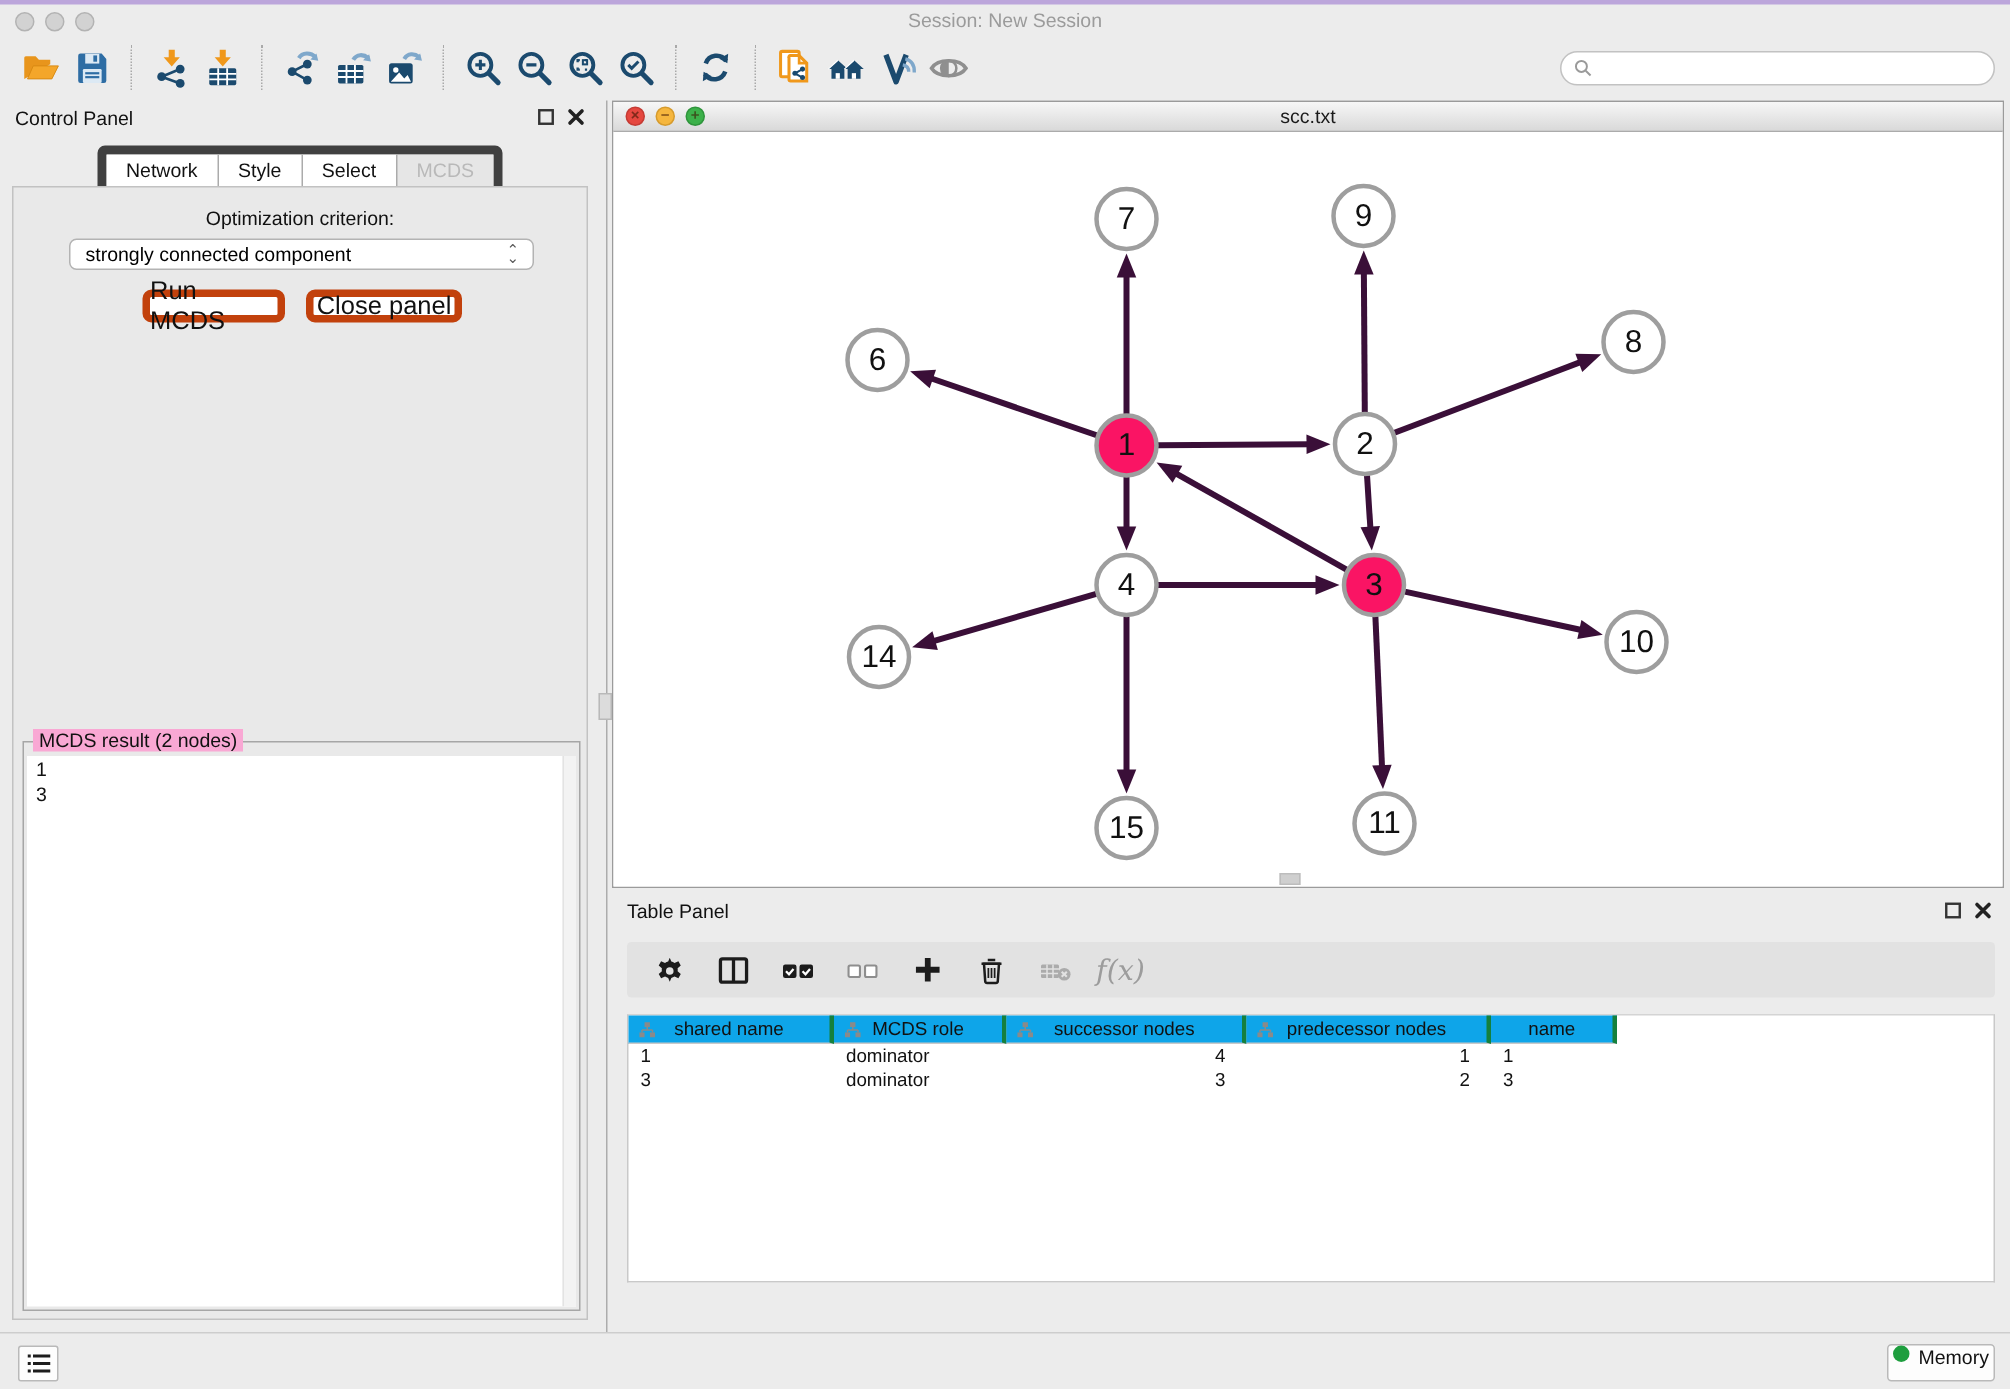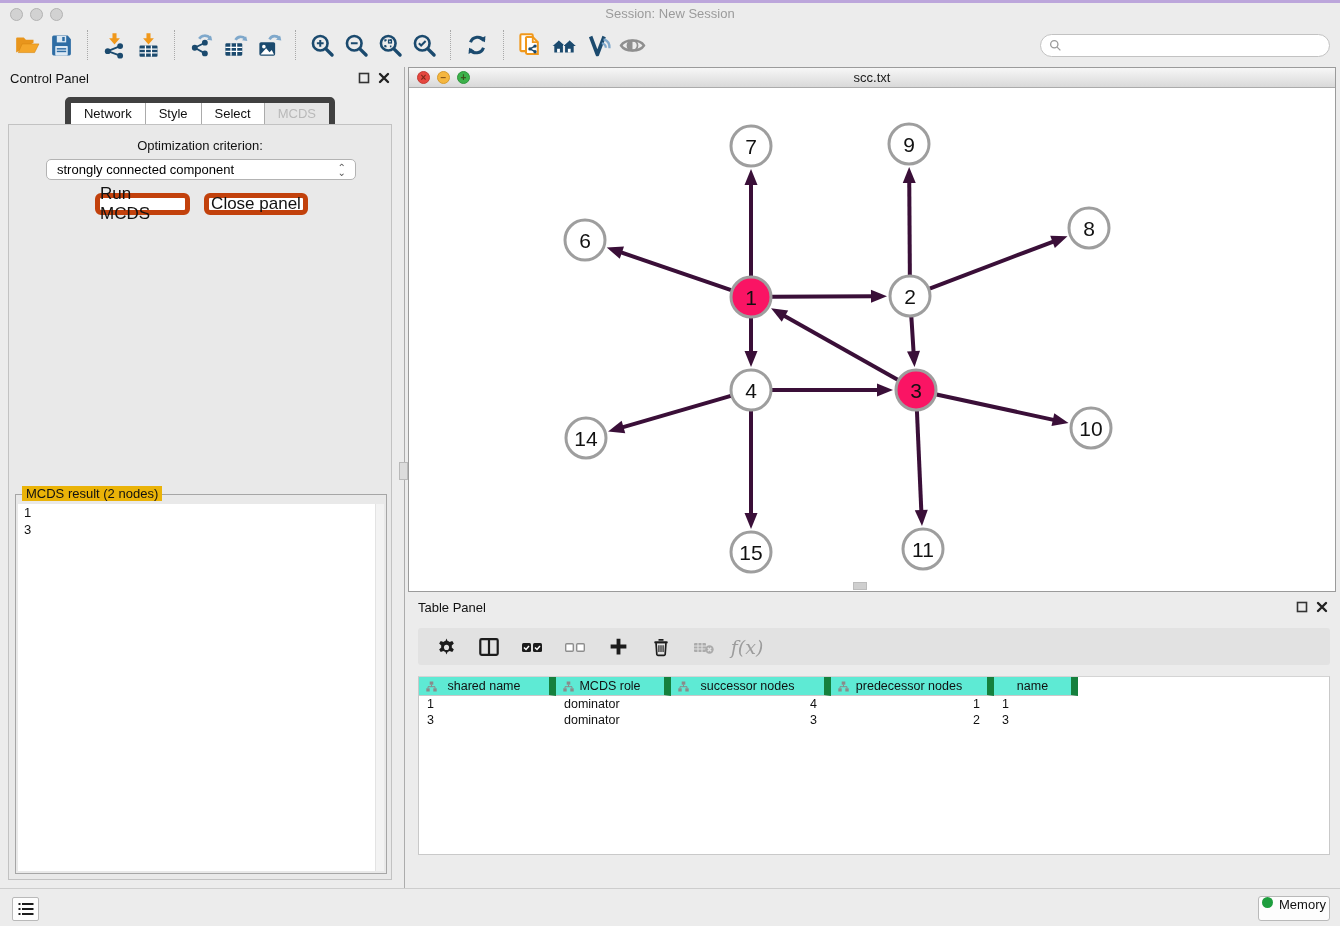--- a/index.html
+++ b/index.html
@@ -27,21 +27,21 @@
   .seg{padding:3px 13px;font-size:13px;color:#111;background:#fff;border-left:1px solid #ABABAB;cursor:default;white-space:nowrap;}
   .seg:first-child{border-left:none;}
   .seg.active{background:#E6E6E6;color:#B9B9B9;}
   .cp-pane{position:absolute;left:8px;top:124px;width:384px;height:756px;background:#E9E9E9;border:1px solid #C2C2C2;}
   .opt-label{position:absolute;left:0;width:100%;top:13px;text-align:center;font-size:13px;color:#111;}
   .dropdown{position:absolute;left:37px;top:34px;width:310px;height:21px;background:#fff;border:1px solid #B3B3B3;border-radius:5px;display:flex;align-items:center;padding:0 7px 0 10px;font-size:13px;}
   .dropdown .dd-val{flex:1;}
   .dd-stepper{font-size:10px;line-height:5px;color:#555;display:flex;flex-direction:column;align-items:center;padding-right:2px;}
   .btn{position:absolute;height:22px;background:#fff;border:5px solid #c2410c;border-radius:6px;font-size:17px;display:flex;align-items:center;justify-content:center;color:#111;}
   .result-group{position:absolute;left:6px;top:369px;width:372px;height:380px;border:1px solid #A6A6A6;}
-  .result-legend{position:absolute;top:-9px;left:6px;background:#eab308;padding:0 4px;font-size:13px;color:#111;}
+  .result-legend{position:absolute;top:-9px;left:6px;background:#f9a8d4;padding:0 4px;font-size:13px;color:#111;}
   .result-inner{position:absolute;inset:9px 2px 2px 2px;background:#fff;overflow:hidden;}
   .result-line{font-size:13px;color:#111;padding:0 6px;line-height:17px;}
   .result-scroll{position:absolute;top:0;right:0;width:9px;height:100%;background:#F3F3F3;border-left:1px solid #E3E3E3;}
   .v-split{position:absolute;left:404px;top:67px;width:1px;height:821px;background:#ACACAC;}
   .v-handle{position:absolute;left:399px;top:462px;width:9px;height:18px;background:#DCDCDC;border:1px solid #B9B9B9;}
 
   
   .net-win{position:absolute;left:408px;top:67px;width:928px;height:525px;border:1px solid #9B9B9B;background:#fff;}
   .net-titlebar{position:absolute;left:0;top:0;width:100%;height:20px;background:linear-gradient(#F7F7F7,#D9D9D9);border-bottom:1px solid #ABABAB;}
   .net-title{position:absolute;left:0;right:0;top:2px;text-align:center;font-size:13px;color:#1a1a1a;}
@@ -49,21 +49,21 @@
   .net-canvas{position:absolute;left:0;top:20px;width:926px;height:503px;background:#fff;}
   .net-grip{position:absolute;left:444px;bottom:1px;width:14px;height:8px;background:#CFCFCF;border:1px solid #BDBDBD;}
 
   
   .tp-header{position:absolute;left:418px;top:600px;font-size:13px;color:#111;}
   .tp-toolbar{position:absolute;left:418px;top:628px;width:912px;height:37px;background:#E2E2E2;border-radius:3px;display:flex;align-items:center;gap:19px;padding-left:16px;}
   .tp-toolbar .ticon{display:flex;align-items:center;justify-content:center;width:24px;height:24px;}
   .fx{font-family:"DejaVu Serif",serif;font-style:italic;font-size:19px;color:#9C9C9C;}
   .table-wrap{position:absolute;left:418px;top:676px;width:912px;height:179px;background:#fff;border:1px solid #C9C9C9;border-top:1px solid #D4D4D4;}
   .t-headrow{display:flex;height:19px;}
-  .t-hcell{background:#5eead4;border-right:7px solid #15803d;border-bottom:1px solid #C9C9C9;display:flex;align-items:center;justify-content:center;gap:6px;font-size:12.5px;color:#111;position:relative;}
+  .t-hcell{background:#0ea5e9;border-right:3px solid #15803d;border-bottom:1px solid #C9C9C9;display:flex;align-items:center;justify-content:center;gap:6px;font-size:12.5px;color:#111;position:relative;}
   .t-hcell .hicon{position:absolute;left:7px;top:4px;}
   .t-row{display:flex;height:16px;}
   .t-cell{font-size:12.5px;color:#111;padding:0 8px;line-height:16px;white-space:nowrap;overflow:hidden;}
   .t-cell.right{text-align:right;padding-right:14px;}
   .tp-tabs{position:absolute;left:408px;top:864px;width:932px;text-align:center;}
 
   
   .statusbar{position:absolute;left:0;top:888px;width:100%;height:38px;background:#ECECEC;border-top:1px solid #CDCDCD;}
   .list-btn{position:absolute;left:12px;top:8px;width:27px;height:24px;background:#FDFDFD;border:1px solid #B9B9B9;border-radius:2px;display:flex;align-items:center;justify-content:center;}
   .mem-btn{position:absolute;right:10px;top:7px;width:72px;height:25px;background:#FDFDFD;border:1px solid #B9B9B9;border-radius:3px;display:flex;justify-content:center;gap:6px;font-size:13px;color:#111;}

